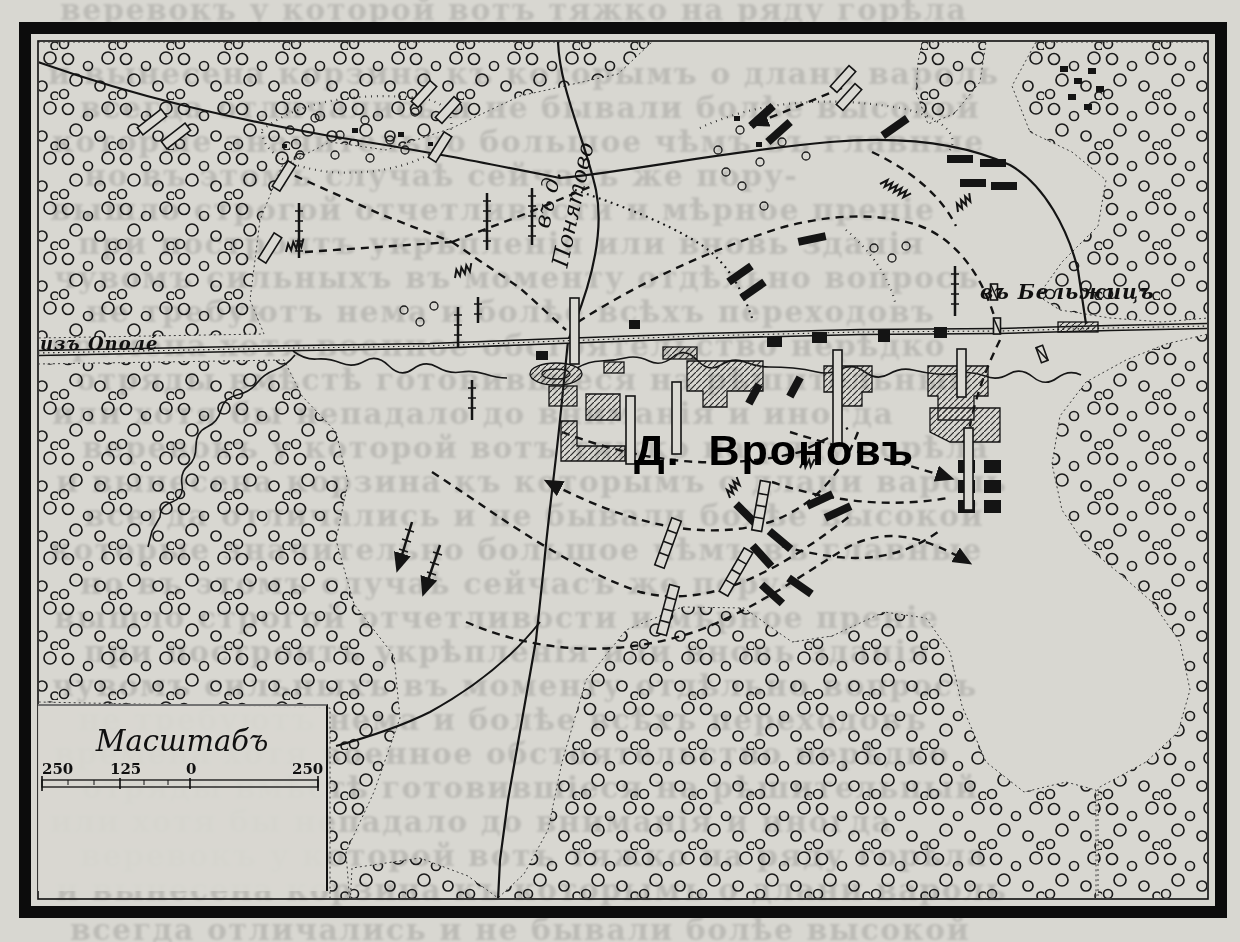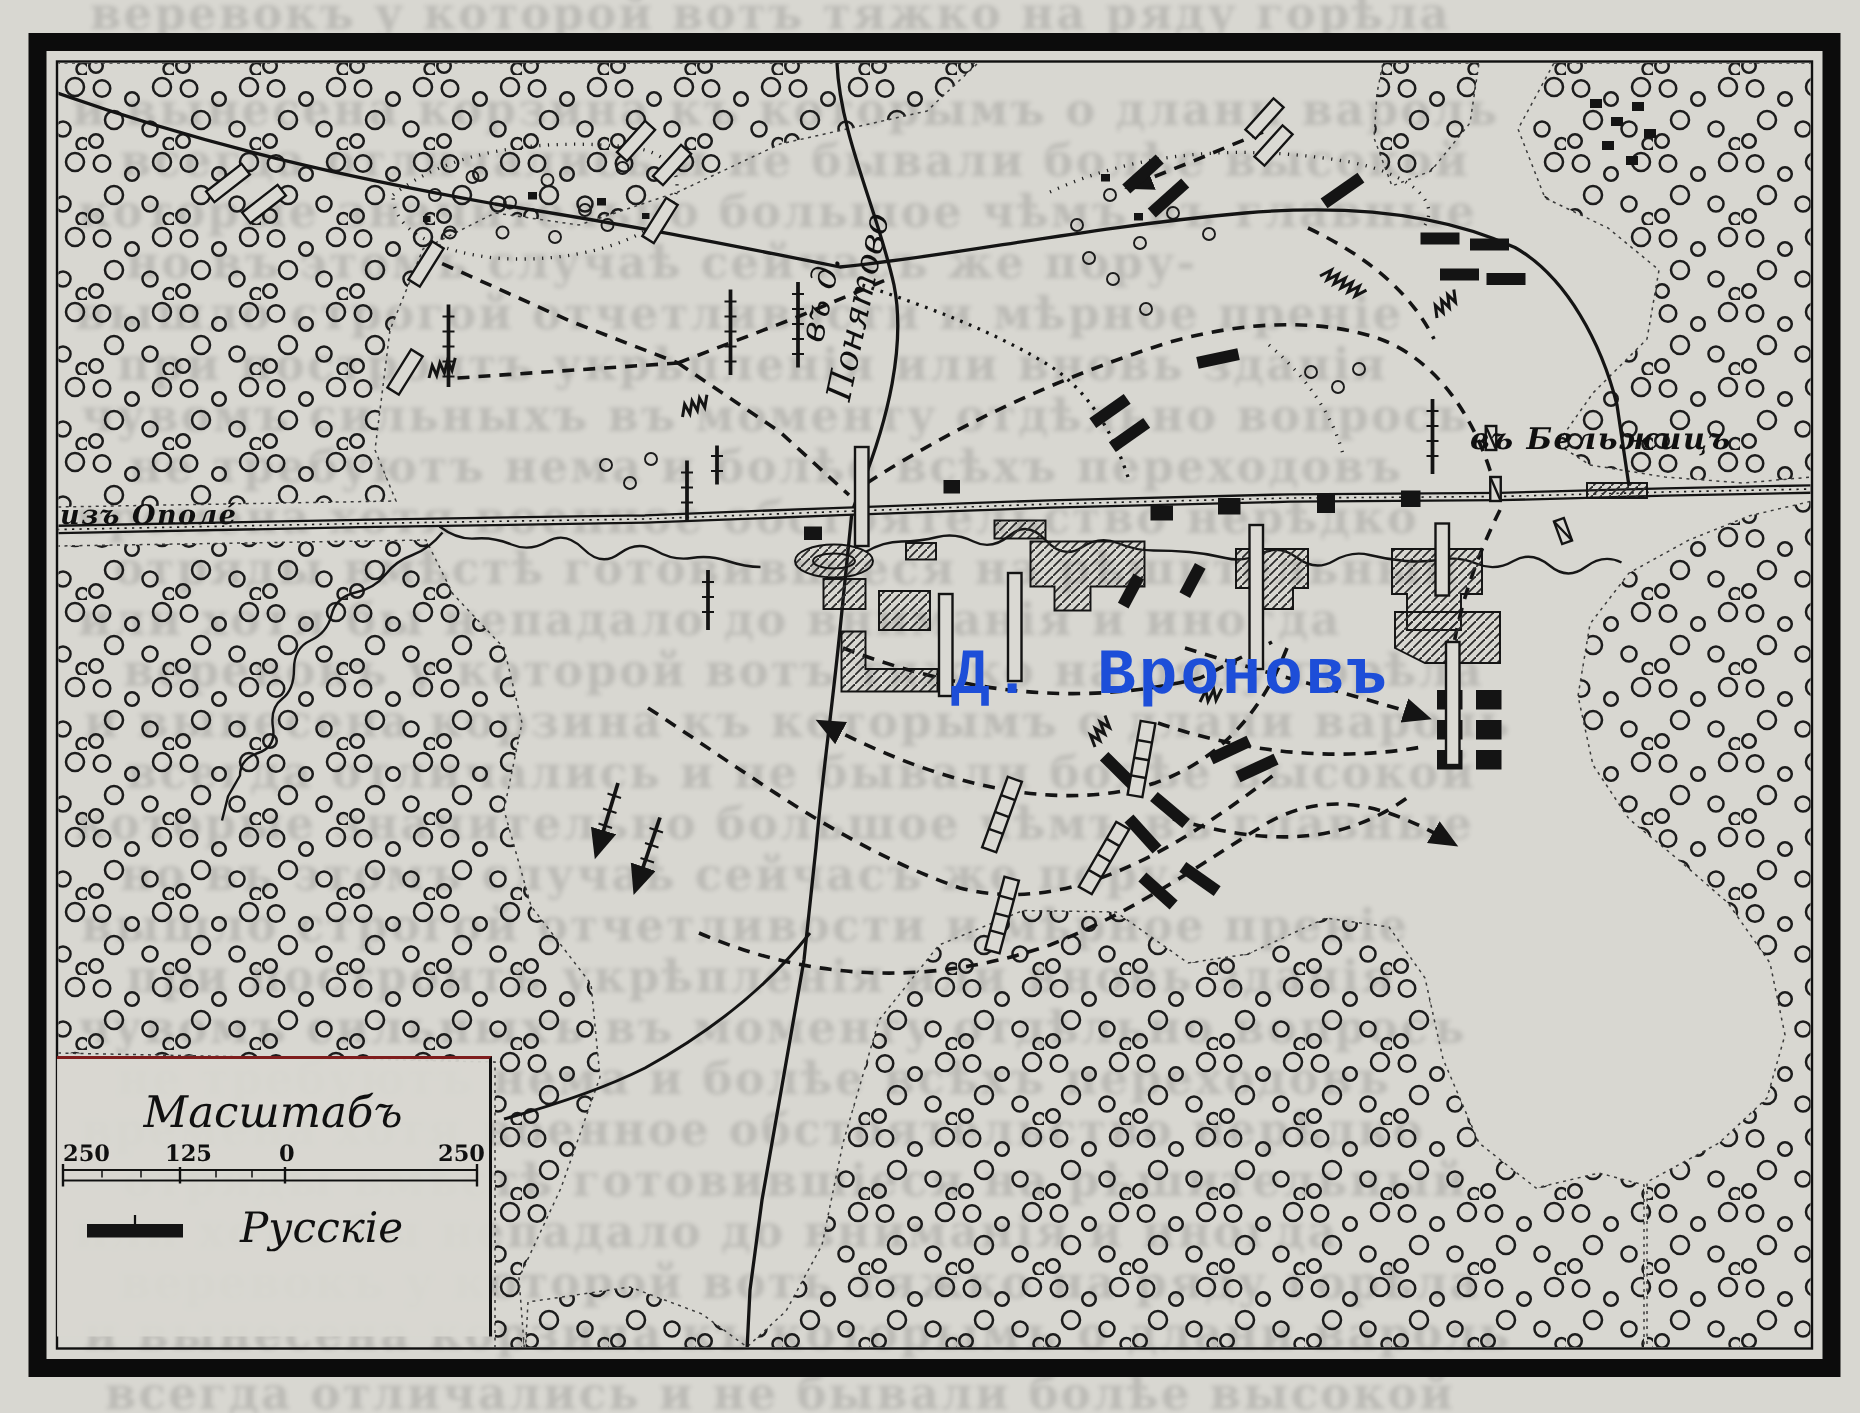--- a/index.html
+++ b/index.html
@@ -8,25 +8,25 @@
   
   .bleed{position:absolute;inset:0;overflow:hidden;}
   .bleed span{position:absolute;white-space:nowrap;font-size:30px;letter-spacing:1.5px;
               color:rgba(35,35,35,0.15);filter:blur(1.3px);font-weight:bold;}
   svg.map{position:absolute;left:0;top:0;}
   .lbl{position:absolute;color:#101010;}
   .lbl-opole{left:40px;top:310px;font-style:italic;font-weight:600;font-size:18px;letter-spacing:1px;margin-top:23px;}
   .lbl-ponyatovo{left:468px;top:176px;width:184px;text-align:center;font-style:italic;font-size:23px;
                  transform:rotate(-78deg);transform-origin:center;}
   .lbl-belzhitsy{left:980px;top:280px;font-style:italic;font-weight:700;font-size:20px;letter-spacing:1px;}
-  .lbl-vronov{left:634px;top:426px;font-family:Liberation Mono, monospace;
-              font-weight:700;font-size:43px;letter-spacing:2px;word-spacing:14px;color:#1d4ed8;}
+  .lbl-vronov{left:634px;top:426px;font-family:Liberation Sans, sans-serif;
+              font-weight:700;font-size:43px;letter-spacing:2px;word-spacing:14px;color:#000000;}
   
   .legend{position:absolute;left:38px;top:704px;width:288px;height:185px;
-          background:rgba(216,215,209,0.93);border-top:2px solid #7f1d1d;border-right:2px solid #111;}
+          background:rgba(216,215,209,0.93);border-top:2px solid #737373;border-right:2px solid #111;}
   .leg-title{text-align:center;font-style:italic;font-size:29px;margin-top:18px;color:#101010;}
   .leg-scale{display:block;margin:4px auto 0 auto;}
   .leg-row{display:flex;align-items:center;margin:6px 0 0 14px;}
   .leg-row svg{flex:0 0 auto;}
   .leg-row .t{font-style:italic;font-size:28px;margin-left:28px;color:#101010;}
 </style>
 </head>
 <body>
 
 <div class="page">
@@ -400,22 +400,15 @@
         <text x="70" y="12">125</text>
         <text x="146" y="12">0</text>
         <text x="252" y="12">250</text>
       </g>
       <g stroke="#101010" fill="none">
         <rect x="2" y="18" width="276" height="7" stroke-width="1.3"></rect>
         <path stroke-width="1.6" d="M2,14 V29 M80,16 V27 M150,16 V27 M278,14 V29"></path>
         <path stroke-width="1" d="M28,18 V23 M54,18 V23 M104,18 V23 M128,18 V23"></path>
       </g>
     </svg>
-    <div class="leg-row">
-      <svg width="80" height="20">
-        <path d="M38,1 V7" stroke="#101010" stroke-width="1.5"></path>
-        <rect x="6" y="7" width="64" height="9" fill="#141414"></rect>
-      </svg>
-      <span class="t">Русскіе</span>
-    </div>
   </div>
 
 </div>
 
 </body></html>

